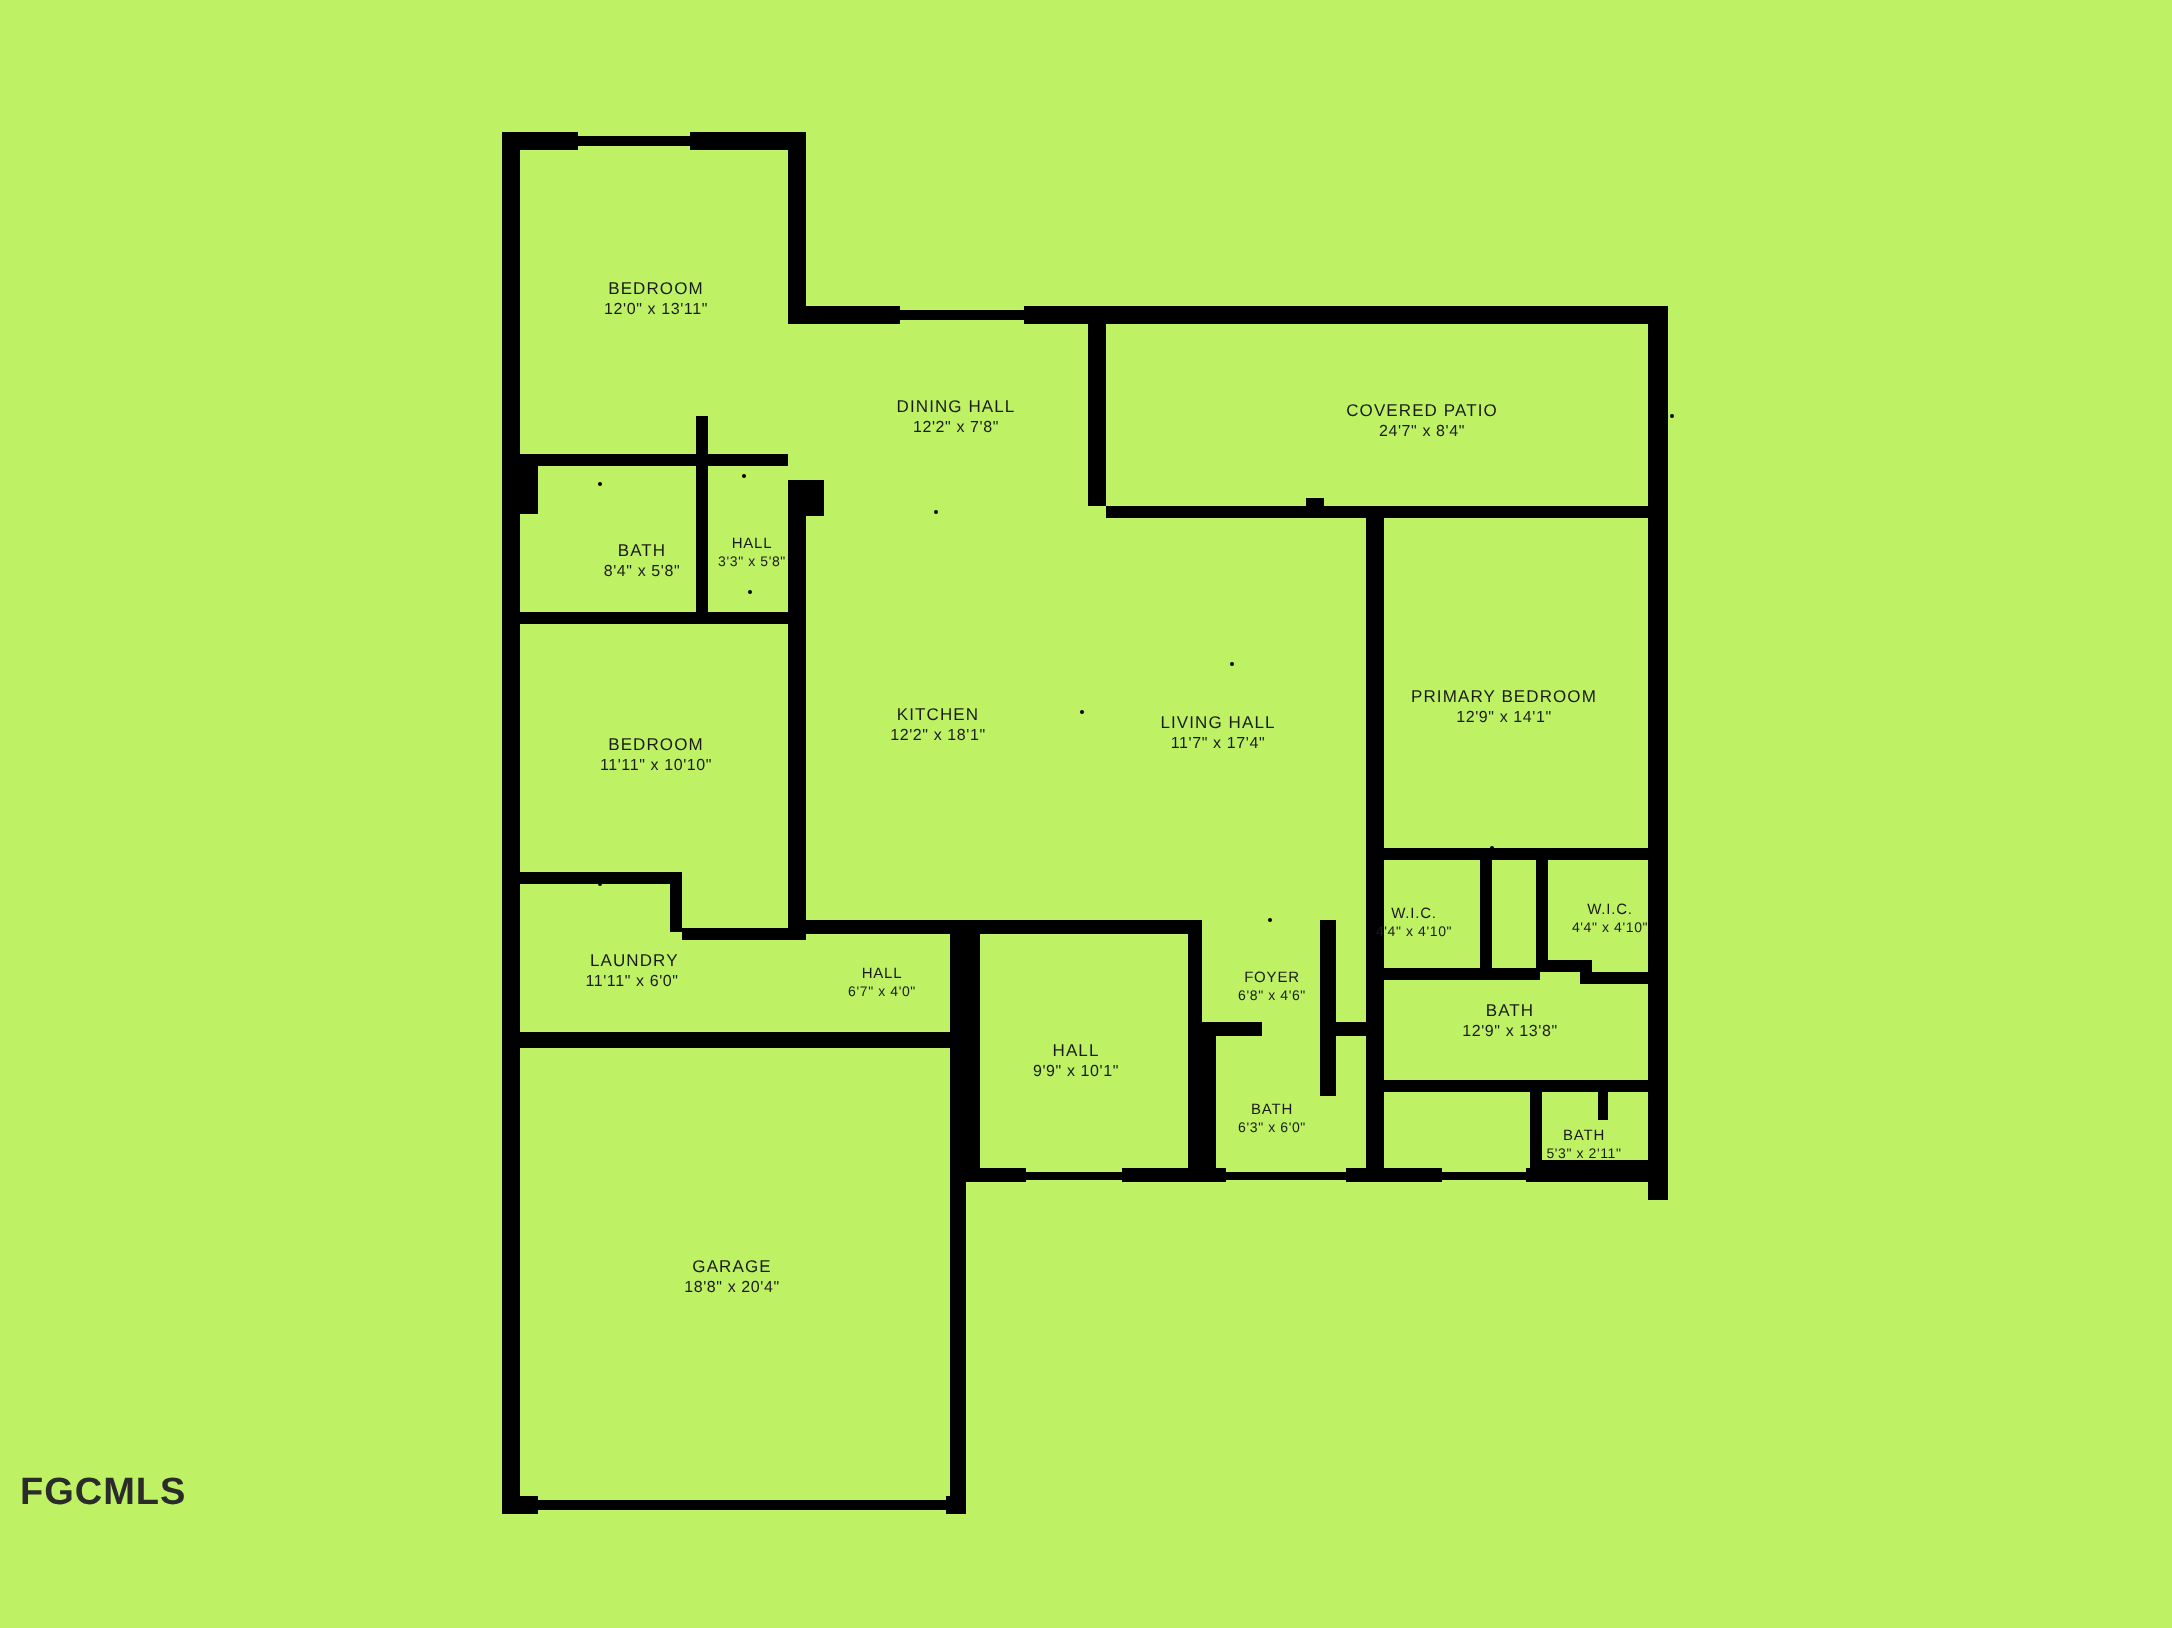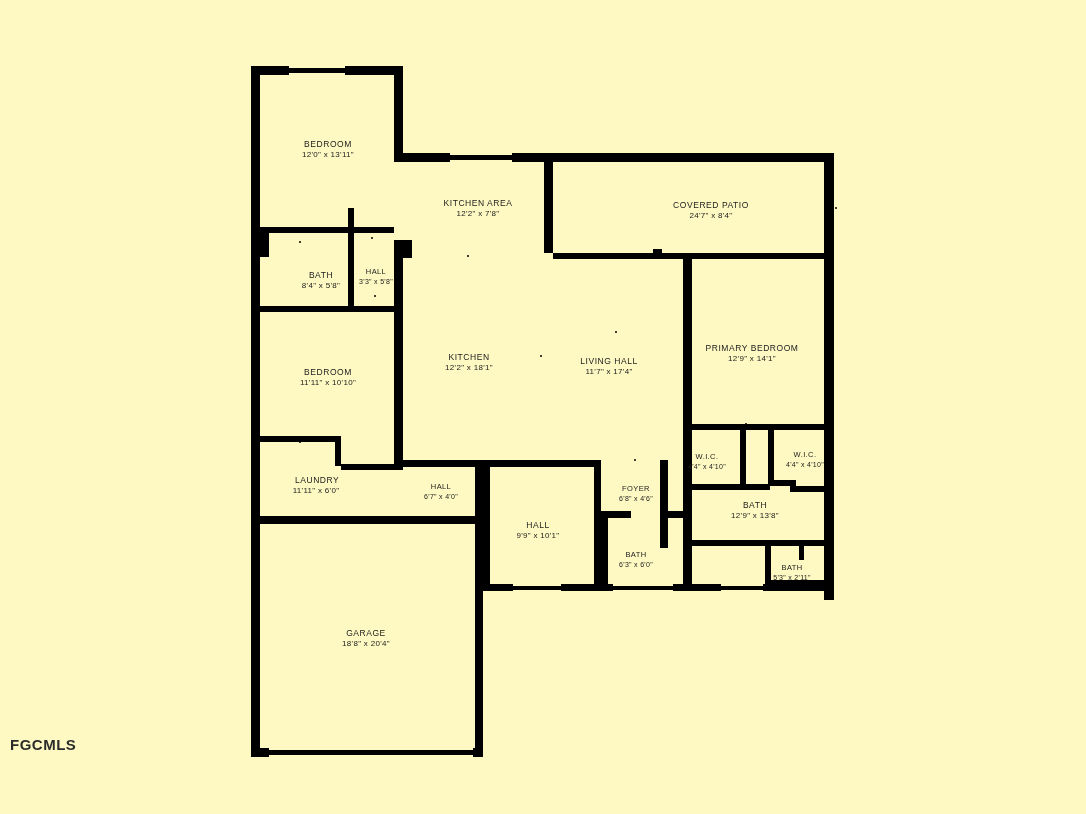--- a/index.html
+++ b/index.html
@@ -7,21 +7,21 @@
     padding: 0;
     background: #ffffff;
   }
   body {
     font-family: "Liberation Sans", sans-serif;
   }
   #page {
     position: relative;
     width: 1086px;
     height: 814px;
-    background: #fef9c3;
+    background: #bef264;
     overflow: hidden;
   }
   
   #plan {
     position: absolute;
     left: 0;
     top: 0;
     width: 1086px;
     height: 814px;
   }
@@ -43,21 +43,21 @@
     font-size: 8px;
     letter-spacing: 0.3px;
     font-weight: 400;
   }
   .room-label.small .name { font-size: 7.5px; letter-spacing: 0.4px; text-align: center; }
   .room-label.small .dims { font-size: 7px; }
   #watermark {
     position: absolute;
     left: 10px;
     top: 736px;
-    font-size: 15px;
+    font-size: 19px;
     font-weight: bold;
     letter-spacing: 0.5px;
     color: #2b2b2b;
     font-family: "Liberation Sans", sans-serif;
   }
 </style>
 </head>
 <body>
 
 <div id="page">
@@ -216,21 +216,21 @@
       <circle cx="836" cy="208" r="1"></circle>
     </g>
   </svg>
 
   <div class="room-label" style="left:328px; top:150px;">
     <div class="name">BEDROOM</div>
     <div class="dims">12'0" x 13'11"</div>
   </div>
 
   <div class="room-label" style="left:478px; top:209px;">
-    <div class="name">KITCHEN AREA</div>
+    <div class="name">DINING HALL</div>
     <div class="dims">12'2" x 7'8"</div>
   </div>
 
   <div class="room-label" style="left:687px; top:211px;margin-left:24px;">
     <div class="name">COVERED PATIO</div>
     <div class="dims">24'7" x 8'4"</div>
   </div>
 
   <div class="room-label" style="left:321px; top:281px;">
     <div class="name">BATH</div>

